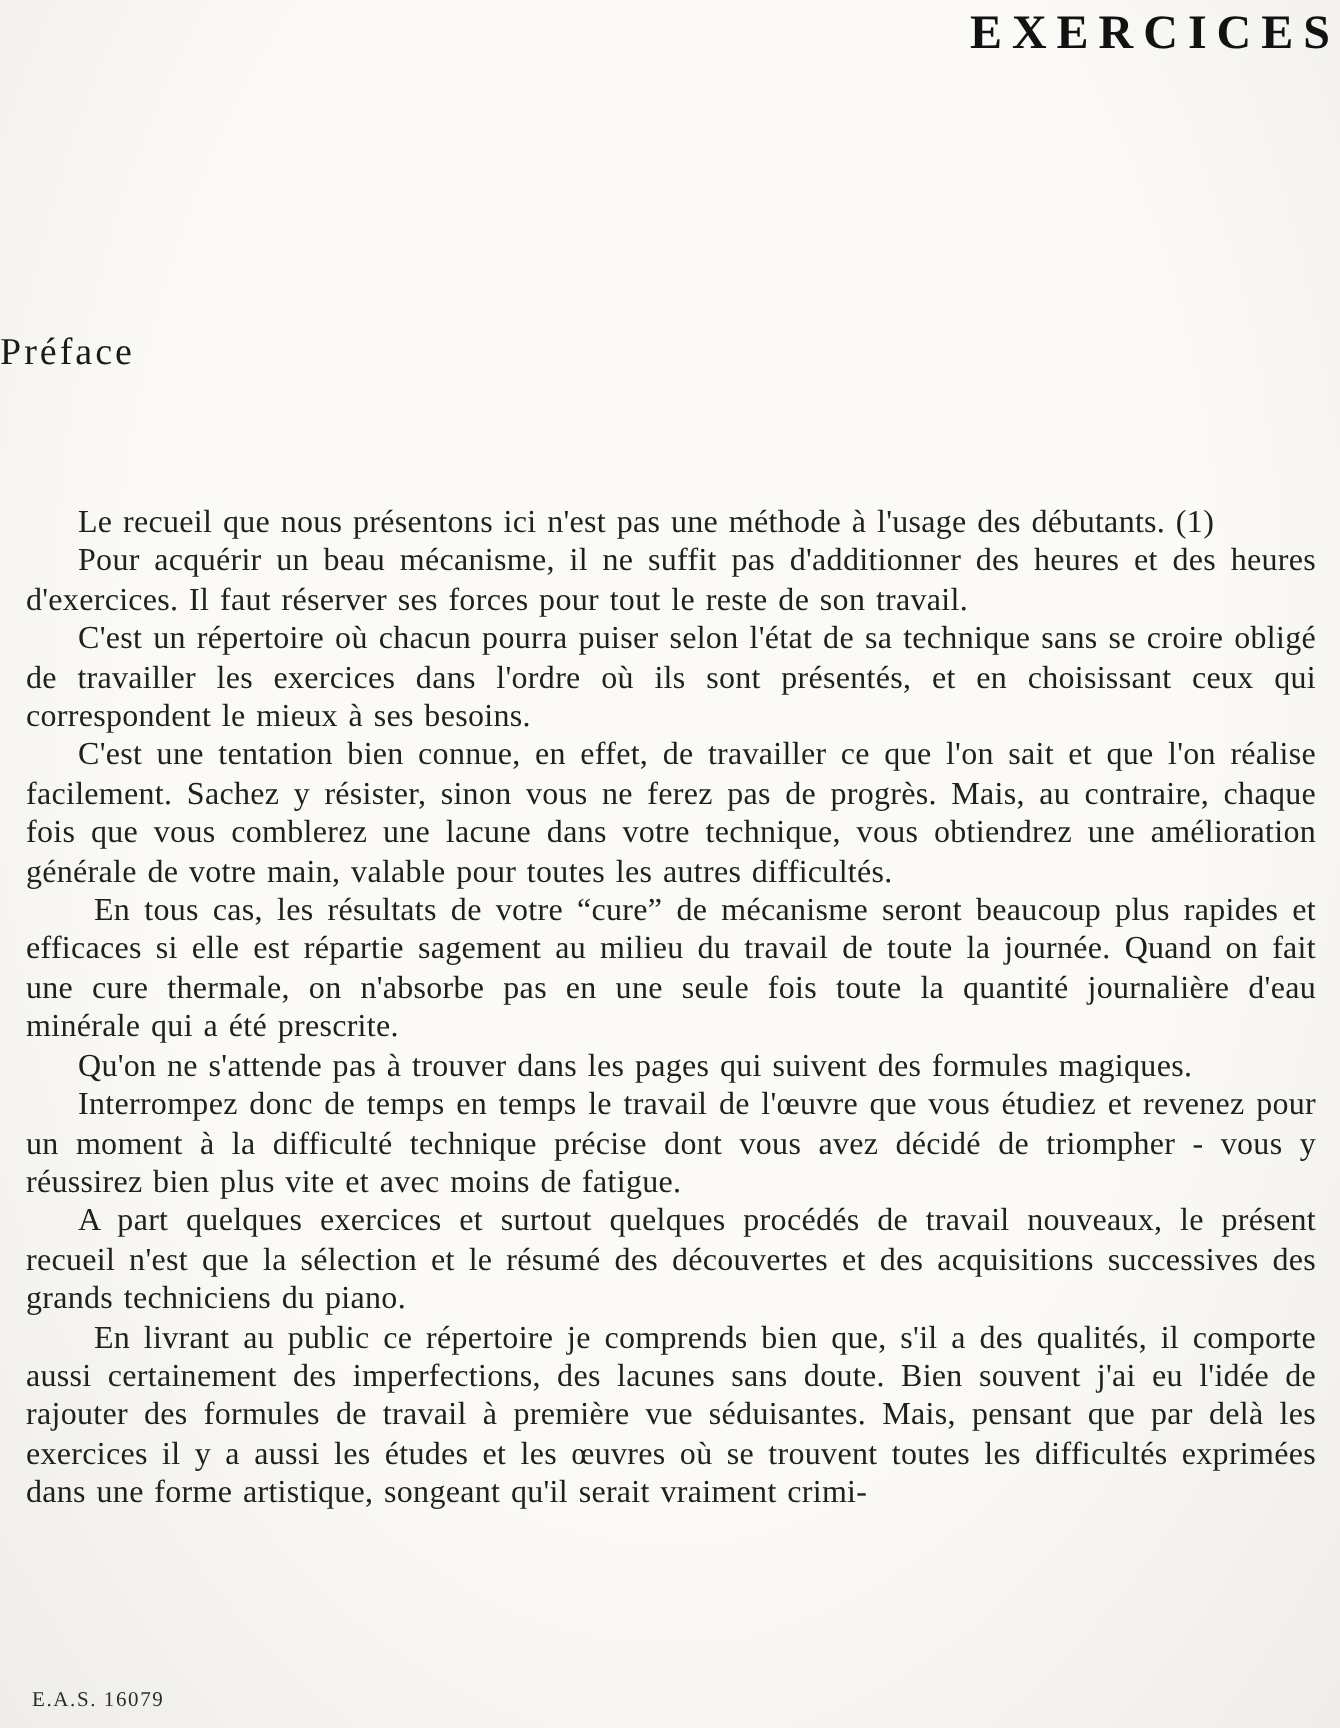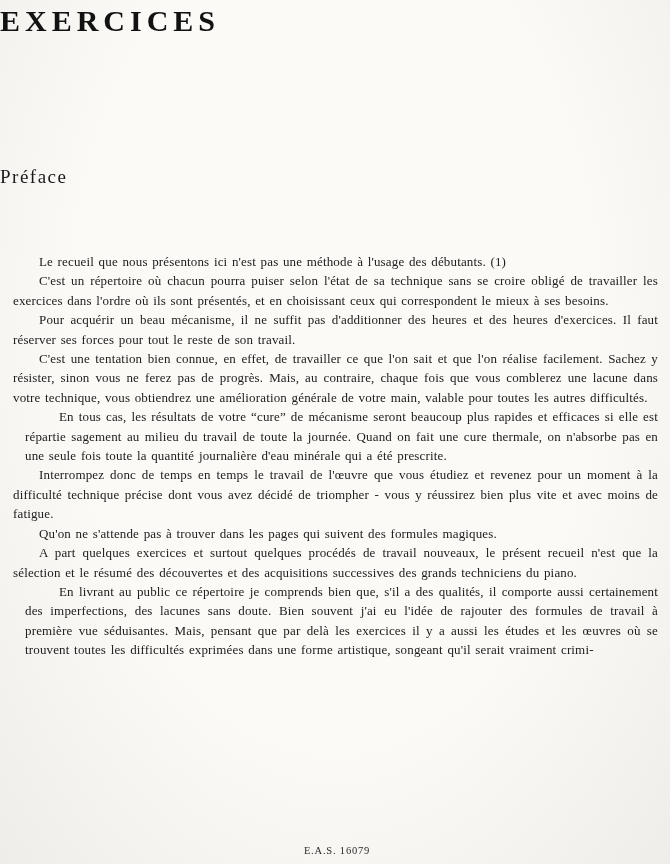--- a/index.html
+++ b/index.html
@@ -16,22 +16,22 @@
     color: #1c1c1c;
     font-family: "Liberation Serif", serif;
     overflow: hidden;
   }
   .title {
     position: absolute;
     top: 4px;
     left: 0;
     right: 0;
     margin: 0;
-    text-align: left;
-    font-size: 30px;
+    text-align: right;
+    font-size: 24px;
     font-weight: bold;
     letter-spacing: 5px;
     color: #121212;
   }
   .section-title {
     position: absolute;
     top: 166px;
     left: 0;
     right: 0;
     margin: 0;
@@ -44,57 +44,56 @@
   .body-text {
     position: absolute;
     top: 252px;
     left: 13px;
     right: 12px;
   }
   .body-text p {
     margin: 0;
     text-indent: 26px;
     text-align: justify;
-    font-size: 13px;
+    font-size: 16px;
     line-height: 19.4px;
     word-spacing: 1.2px;
     letter-spacing: 0.15px;
     color: #202020;
   }
   .body-text p.wide-indent {
     text-indent: 34px;
-    margin-left: 12px;
   }
   .plate {
     position: absolute;
     bottom: 8px;
-    left: 4px;
+    left: 16px;
     right: 0;
-    text-align: center;
+    text-align: left;
     font-size: 10.5px;
     letter-spacing: 0.8px;
     color: #2a2a2a;
   }
 </style>
 </head>
 <body>
 
 <div class="page">
 
   <h1 class="title">EXERCICES</h1>
 
   <h2 class="section-title">Préface</h2>
 
   <div class="body-text">
     <p>Le recueil que nous présentons ici n'est pas une méthode à l'usage des débutants. (1)</p>
+    <p>Pour acquérir un beau mécanisme, il ne suffit pas d'additionner des heures et des heures d'exercices. Il faut réserver ses forces pour tout le reste de son travail.</p>
     <p>C'est un répertoire où chacun pourra puiser selon l'état de sa technique sans se croire obligé de travailler les exercices dans l'ordre où ils sont présentés, et en choisissant ceux qui correspondent le mieux à ses besoins.</p>
-    <p>Pour acquérir un beau mécanisme, il ne suffit pas d'additionner des heures et des heures d'exercices. Il faut réserver ses forces pour tout le reste de son travail.</p>
     <p>C'est une tentation bien connue, en effet, de travailler ce que l'on sait et que l'on réalise facilement. Sachez y résister, sinon vous ne ferez pas de progrès. Mais, au contraire, chaque fois que vous comblerez une lacune dans votre technique, vous obtiendrez une amélioration générale de votre main, valable pour toutes les autres difficultés.</p>
     <p class="wide-indent">En tous cas, les résultats de votre “cure” de mécanisme seront beaucoup plus rapides et efficaces si elle est répartie sagement au milieu du travail de toute la journée. Quand on fait une cure thermale, on n'absorbe pas en une seule fois toute la quantité journalière d'eau minérale qui a été prescrite.</p>
+    <p>Qu'on ne s'attende pas à trouver dans les pages qui suivent des formules magiques.</p>
     <p>Interrompez donc de temps en temps le travail de l'œuvre que vous étudiez et revenez pour un moment à la difficulté technique précise dont vous avez décidé de triompher - vous y réussirez bien plus vite et avec moins de fatigue.</p>
-    <p>Qu'on ne s'attende pas à trouver dans les pages qui suivent des formules magiques.</p>
     <p>A part quelques exercices et surtout quelques procédés de travail nouveaux, le présent recueil n'est que la sélection et le résumé des découvertes et des acquisitions successives des grands techniciens du piano.</p>
     <p class="wide-indent">En livrant au public ce répertoire je comprends bien que, s'il a des qualités, il comporte aussi certainement des imperfections, des lacunes sans doute. Bien souvent j'ai eu l'idée de rajouter des formules de travail à première vue séduisantes. Mais, pensant que par delà les exercices il y a aussi les études et les œuvres où se trouvent toutes les difficultés exprimées dans une forme artistique, songeant qu'il serait vraiment crimi-</p>
   </div>
 
   <div class="plate">E.A.S. 16079</div>
 
 </div>
 
 </body></html>

